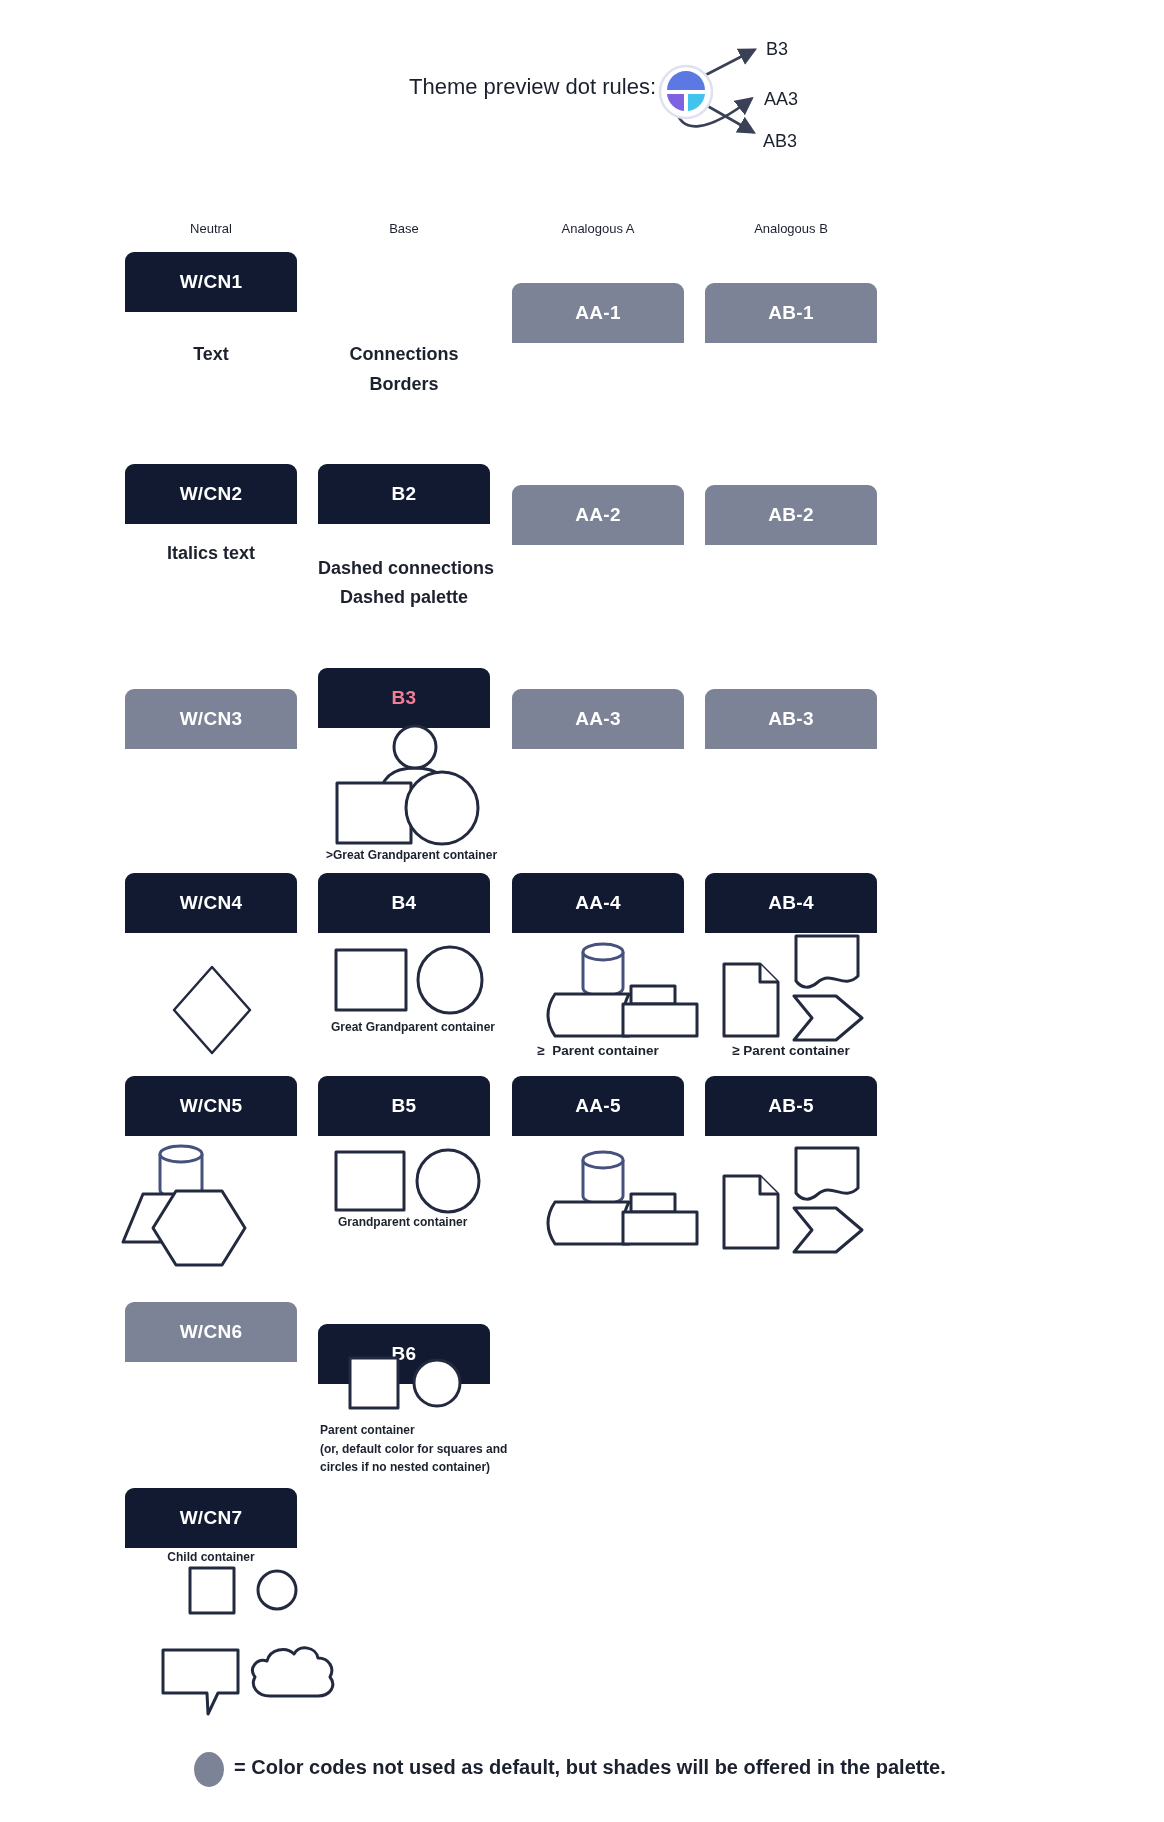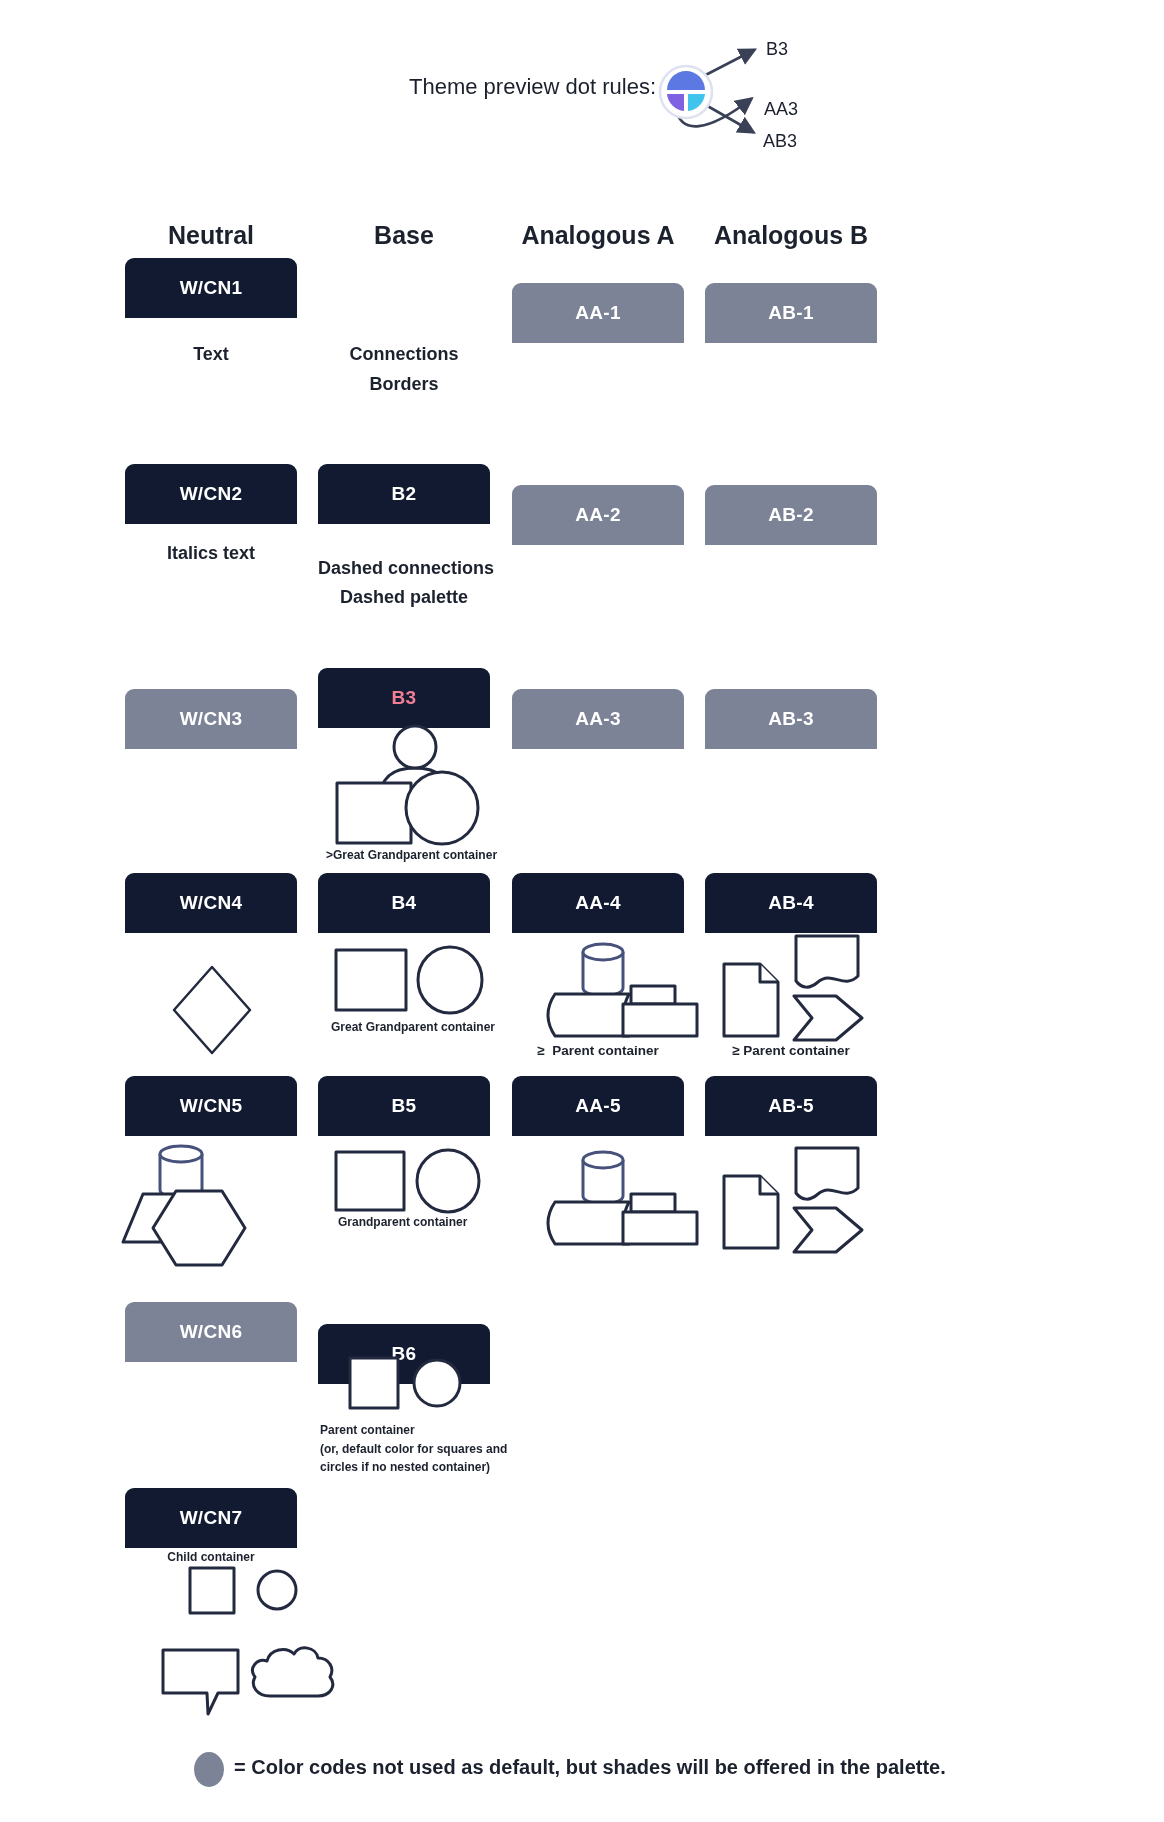--- a/index.html
+++ b/index.html
@@ -1,21 +1,21 @@
 <!DOCTYPE html>
 <html style="--dark: #111a31; --gray: #7d8396; --pink: #f27e96; --text: #1c212e; --stroke: #232a40; --cylinder: #47527c; --arrow: #3a4157; --ring: #dde1f0; --pieBlue: #5b78e3; --piePurple: #7f62e1; --pieCyan: #40c4ee; --footerDot: #7d8396;"><head>
 <meta charset="utf-8">
 <style>
   html,body{margin:0;padding:0;background:#fff;}
   #canvas{position:relative;width:1164px;height:1822px;background:#ffffff;overflow:hidden;
           font-family:"Liberation Sans","DejaVu Sans",sans-serif;color:var(--text,#1c212e);}
   .title{position:absolute;left:300px;top:74px;width:356px;text-align:right;
          font-size:22px;font-weight:500;color:var(--text,#1c212e);}
   .dotlabel{position:absolute;font-size:18px;font-weight:500;color:var(--text,#1c212e);}
-  .colhead{position:absolute;width:172px;text-align:center;font-size:25px;font-weight:700;
+  .colhead{position:absolute;width:172px;text-align:center;font-size:13px;font-weight:400;
            color:var(--text,#1c212e);}
   .sw{position:absolute;width:172px;height:60px;border-radius:9px 9px 0 0;
       display:flex;align-items:center;justify-content:center;
       font-size:19px;font-weight:700;color:#ffffff;letter-spacing:.3px;}
   .sw.dark{background:var(--dark,#111a31);}
   .sw.gray{background:var(--gray,#7d8396);margin-top:21px;}
   .sw.pinklbl{color:var(--pink,#f27e96);}
   .cap{position:absolute;font-weight:700;color:var(--text,#1c212e);white-space:pre;}
   .cap.big{font-size:18px;}
   .cap.small{font-size:12px;}
@@ -52,29 +52,29 @@
     <path class="arrow" d="M 697,100 L 753,132" marker-end="url(#ah)"></path>
     <path class="arrow" d="M 676,109 C 681,134 707,133 751,99" marker-end="url(#ah)"></path>
     <circle class="ring" cx="686" cy="92" r="26"></circle>
     <g transform="translate(686,92)">
       <path class="pie-blue" d="M -19,-2 A 19,19 0 0 1 19,-2 Z"></path>
       <path class="pie-purple" d="M -19,2 A 19,19 0 0 0 -2,19 L -2,2 Z"></path>
       <path class="pie-cyan" d="M 2,19 A 19,19 0 0 0 19,2 L 2,2 Z"></path>
     </g>
   </svg>
   <span class="dotlabel" style="left:766px;top:39px">B3</span>
-  <span class="dotlabel" style="left:764px;top:99px">AA3</span>
+  <span class="dotlabel" style="left:764px;top:89px">AA3</span>
   <span class="dotlabel" style="left:763px;top:131px">AB3</span>
 
   <div class="colhead" style="left:125px;top:221px">Neutral</div>
   <div class="colhead" style="left:318px;top:221px">Base</div>
   <div class="colhead" style="left:512px;top:221px">Analogous A</div>
   <div class="colhead" style="left:705px;top:221px">Analogous B</div>
 
-  <div class="sw dark" style="left:125px;top:258px">W/CN1</div>
+  <div class="sw dark" style="left:125px;top:252px">W/CN1</div>
   <div class="sw gray" style="left:512px;top:262px">AA-1</div>
   <div class="sw gray" style="left:705px;top:262px">AB-1</div>
   <div class="cap big center" style="left:125px;top:344px">Text</div>
   <div class="cap big center" style="left:318px;top:344px">Connections</div>
   <div class="cap big center" style="left:318px;top:374px">Borders</div>
 
   <div class="sw dark" style="left:125px;top:464px">W/CN2</div>
   <div class="sw dark" style="left:318px;top:464px">B2</div>
   <div class="sw gray" style="left:512px;top:464px">AA-2</div>
   <div class="sw gray" style="left:705px;top:464px">AB-2</div>

